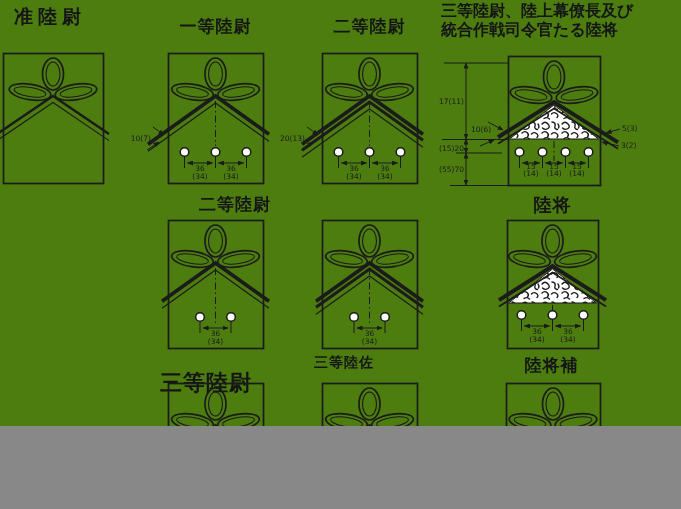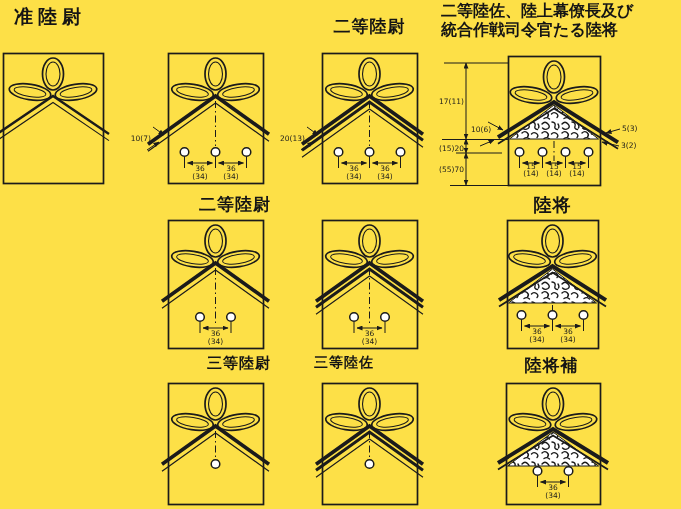--- a/index.html
+++ b/index.html
@@ -1,41 +1,42 @@
 <!DOCTYPE html>
 <html><head>
 <meta charset="utf-8">
 <style>
   html,body{margin:0;padding:0;background:#888;}
-  .page{position:relative;width:681px;height:509px;background:#fde047;overflow:hidden;
+  .page{position:relative;width:681px;height:426px;background:#4d7c0f;overflow:hidden;
         font-family:"Liberation Serif",serif;}
   #canvas{position:absolute;left:0;top:0;}
   .lbl{position:absolute;font-weight:600;color:#151515;white-space:nowrap;
        font-family:"Liberation Serif",serif;}
   .lbl-0{left:14px;top:4px;font-size:19px;letter-spacing:5px;}
   .lbl-1{left:160px;top:15px;width:111px;text-align:center;font-size:17px;letter-spacing:1px;}
   .lbl-2{left:314px;top:15px;width:111px;text-align:center;font-size:17px;letter-spacing:1px;}
   .lbl-4{left:160px;top:193px;width:111px;text-align:right;font-size:17px;letter-spacing:1px;}
   .lbl-5{left:314px;top:193px;width:111px;text-align:center;font-size:17px;letter-spacing:1px;}
   .lbl-6{left:499px;top:193px;width:107px;text-align:center;font-size:18px;letter-spacing:1px;}
-  .lbl-7{left:160px;top:354px;width:111px;text-align:right;font-size:15px;letter-spacing:1px;}
+  .lbl-7{left:160px;top:368px;width:111px;text-align:left;font-size:22px;letter-spacing:1px;}
   .lbl-8{left:314px;top:354px;width:111px;font-size:14px;letter-spacing:1px;}
   .lbl-9{left:498px;top:354px;width:107px;text-align:center;font-size:17px;letter-spacing:1px;}
   .joint-title{position:absolute;left:441px;top:1px;width:240px;font-size:16px;line-height:19px;
        font-weight:600;color:#151515;font-family:"Liberation Serif",serif;}
 </style>
 </head>
 <body>
 
 <div class="page">
 
   <div class="lbl lbl-0">准陸尉</div>
+  <div class="lbl lbl-1">一等陸尉</div>
   <div class="lbl lbl-2">二等陸尉</div>
   <div class="joint-title">
-    <div>二等陸佐、陸上幕僚長及び</div>
+    <div>三等陸尉、陸上幕僚長及び</div>
     <div>統合作戦司令官たる陸将</div>
   </div>
   <div class="lbl lbl-4">二等陸尉</div>
   <div class="lbl lbl-6">陸将</div>
   <div class="lbl lbl-7">三等陸尉</div>
   <div class="lbl lbl-8">三等陸佐</div>
   <div class="lbl lbl-9">陸将補</div>
 
   <svg id="canvas" width="681" height="509" viewBox="0 0 681 509">
     <defs>

